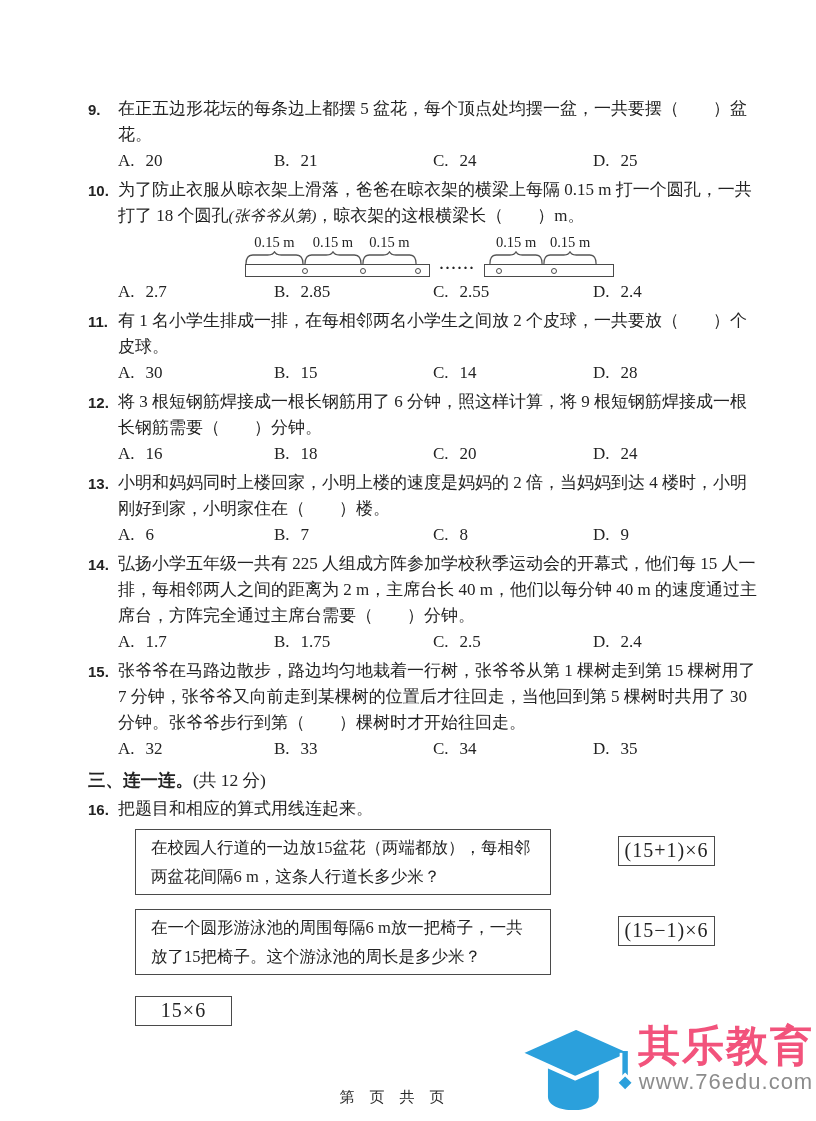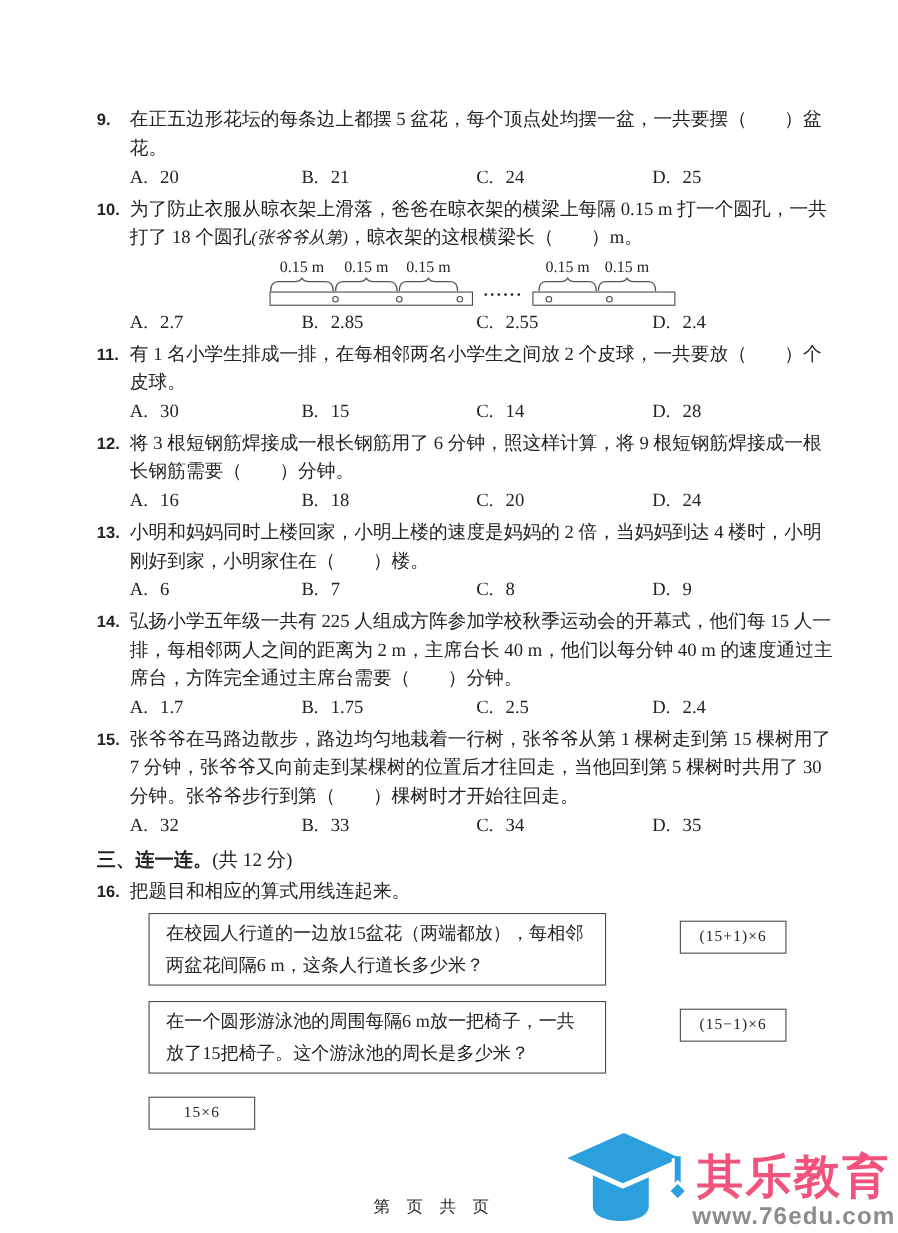--- a/index.html
+++ b/index.html
@@ -45,37 +45,37 @@
   .section-head { font-size:17.5px; line-height:28px; margin:4px 0 2px 0; }
   .section-head .bold { font-weight:bold; }
 
   .pair-row { display:flex; gap:67px; margin:0 0 14px 47px; align-items:flex-start; }
   .problem-box {
     width:416px; border:1.4px solid #4a4a4a; padding:3px 15px;
     font-size:16.5px; line-height:29px;
   }
   .expr-box {
     width:97px; height:30px; line-height:27px; border:1.4px solid #4a4a4a;
-    text-align:center; font-size:14px; margin-top:7px; letter-spacing:1px;
+    text-align:center; font-size:20px; margin-top:7px; letter-spacing:1px;
   }
 
   
   .footer {
     position:absolute; bottom:14px; left:292px; width:200px;
     text-align:center; font-size:15px; color:#2a2a2a;
   }
-  .logo { position:absolute; right:2px; bottom:2px; display:flex; align-items:flex-end; }
+  .logo { position:absolute; right:2px; bottom:2px; display:flex; align-items:flex-start; }
   .logo-cap { width:118px; height:96px; flex:0 0 auto; margin-right:2px; }
   .logo-text { display:flex; flex-direction:column; align-items:center; }
   .brand {
     color:#f2537c; font-size:42px; font-weight:900; letter-spacing:2px;
     line-height:46px; font-family:"Liberation Sans","DejaVu Sans",sans-serif; white-space:nowrap;
   }
   .url {
-    color:#8c8c8c; font-size:22px; font-weight:bold; line-height:26px;
+    color:#8c8c8c; font-size:22px; font-weight:normal; line-height:26px;
     font-family:"Liberation Sans","DejaVu Sans",sans-serif; letter-spacing:1px;
   }
 </style>
 </head>
 <body>
 
 <div class="content">
 
   <div class="question">
     <div class="q-line">

